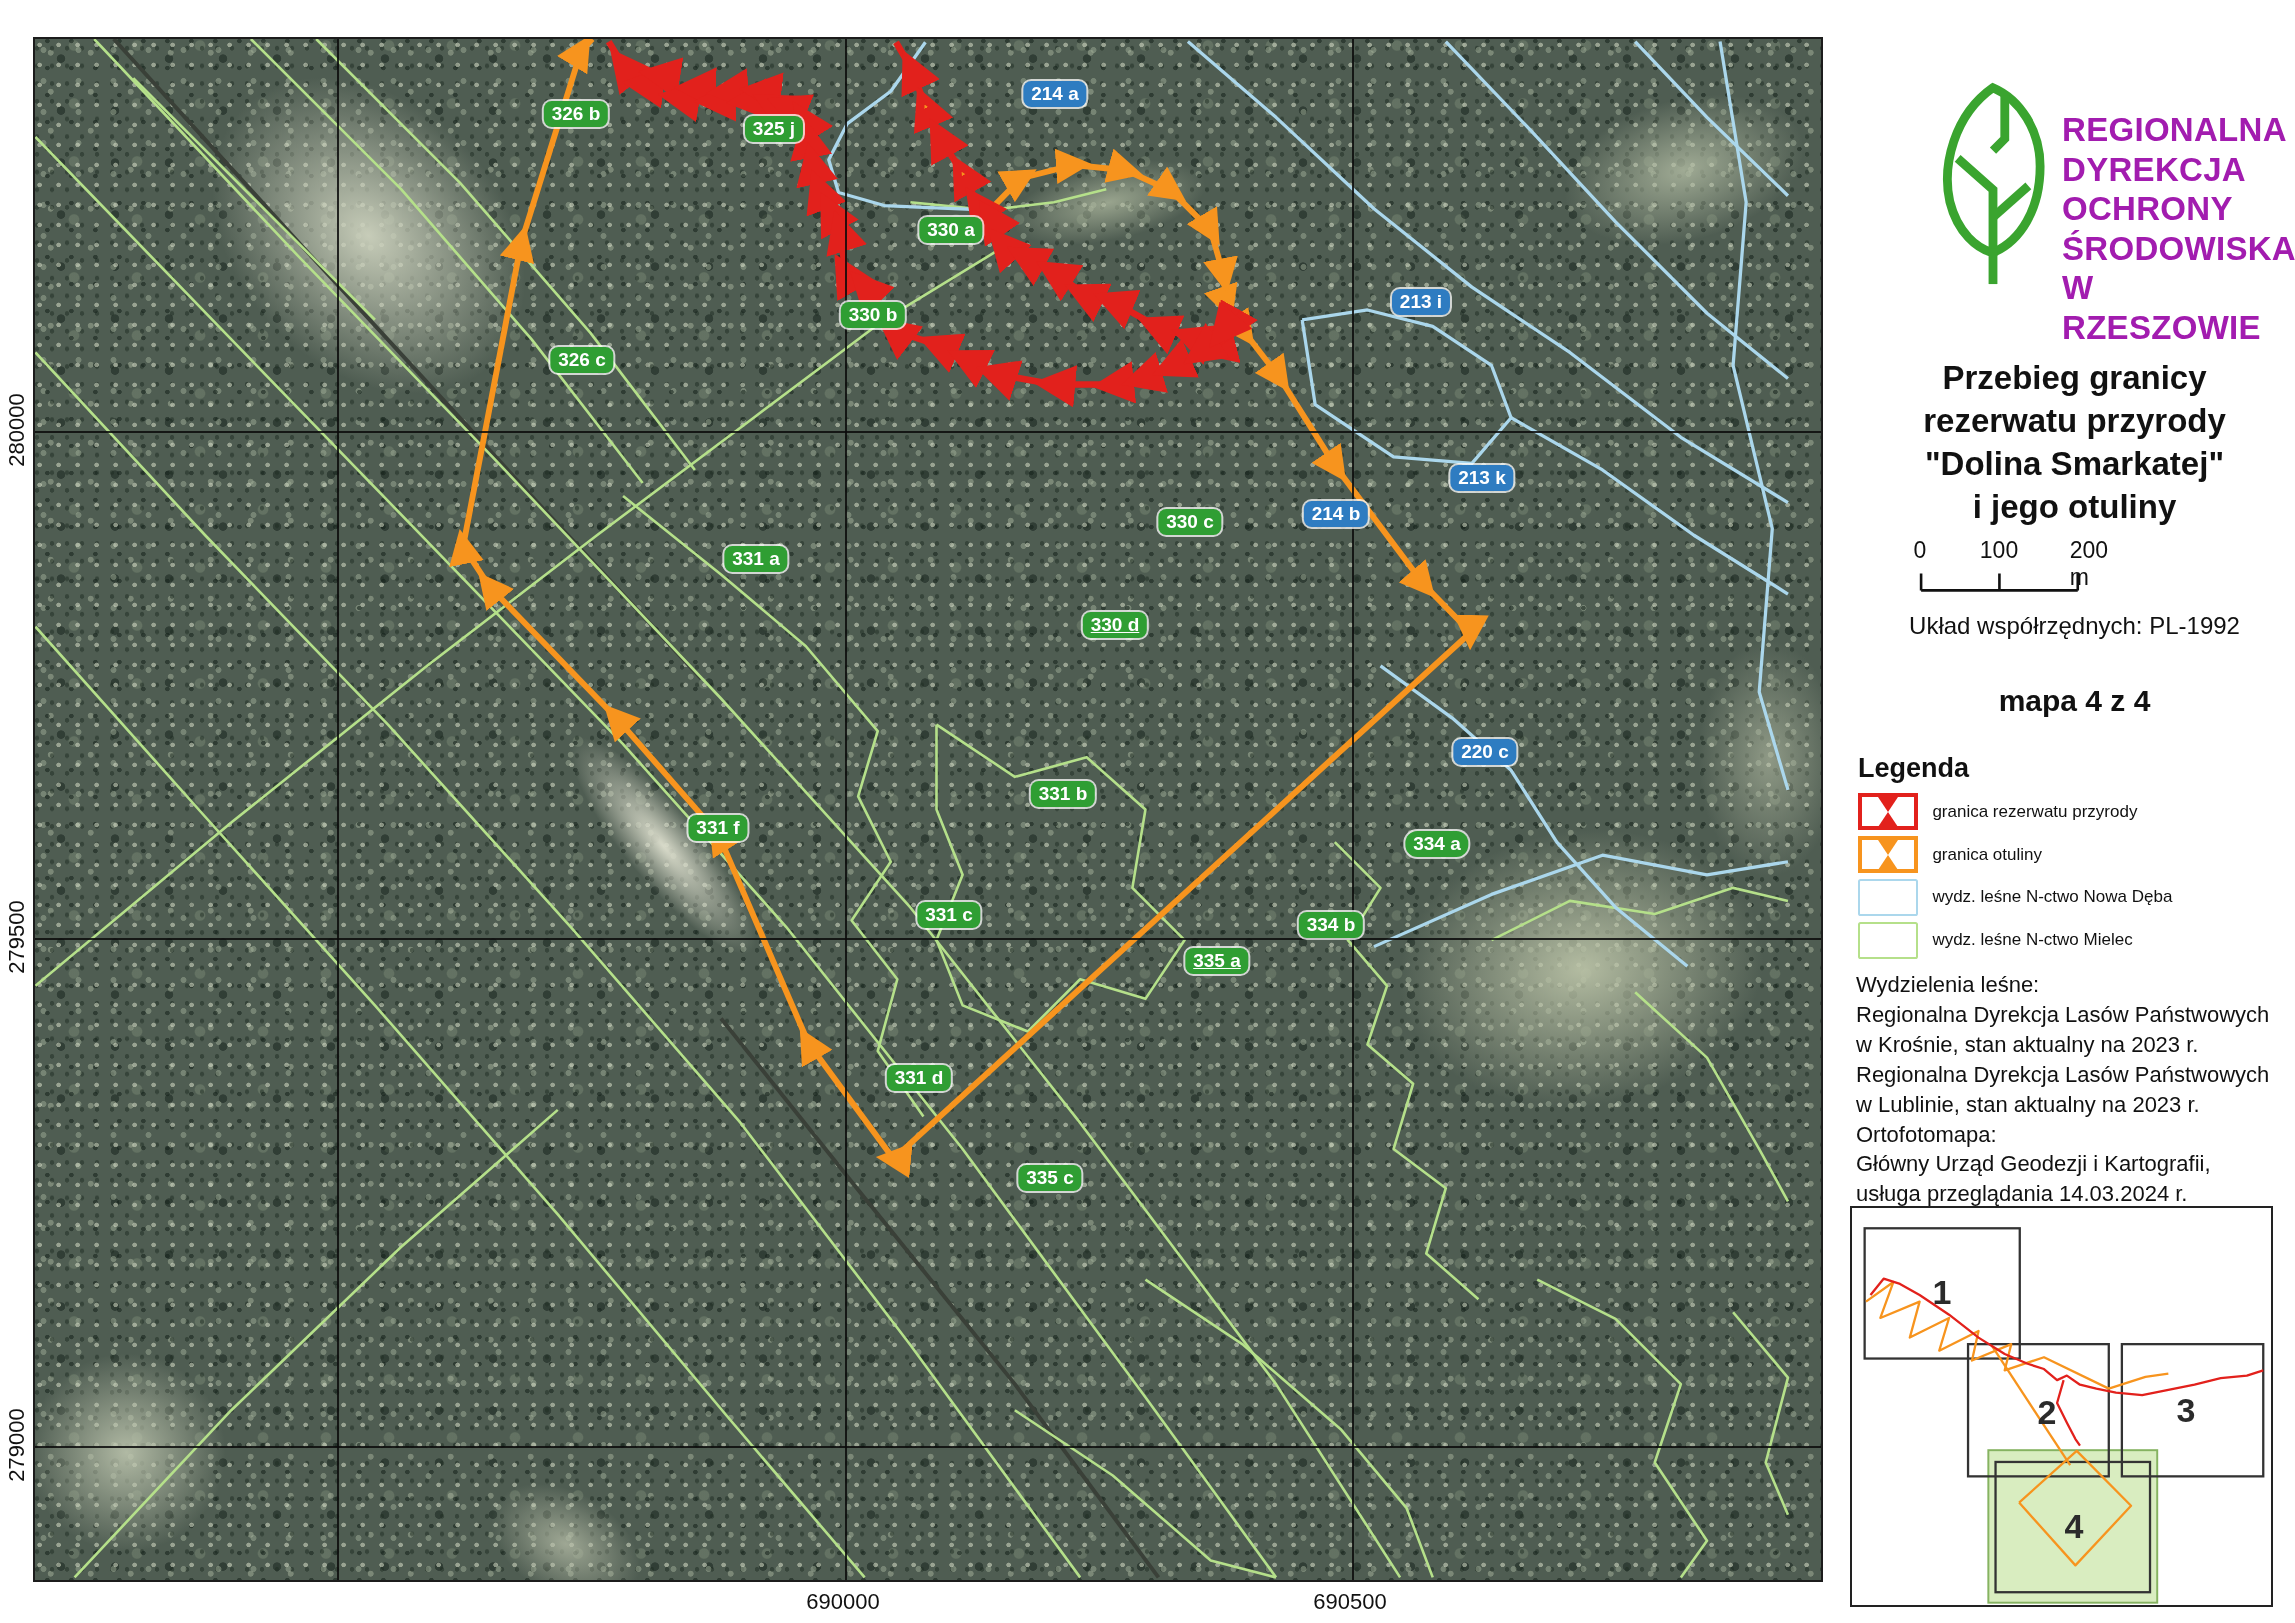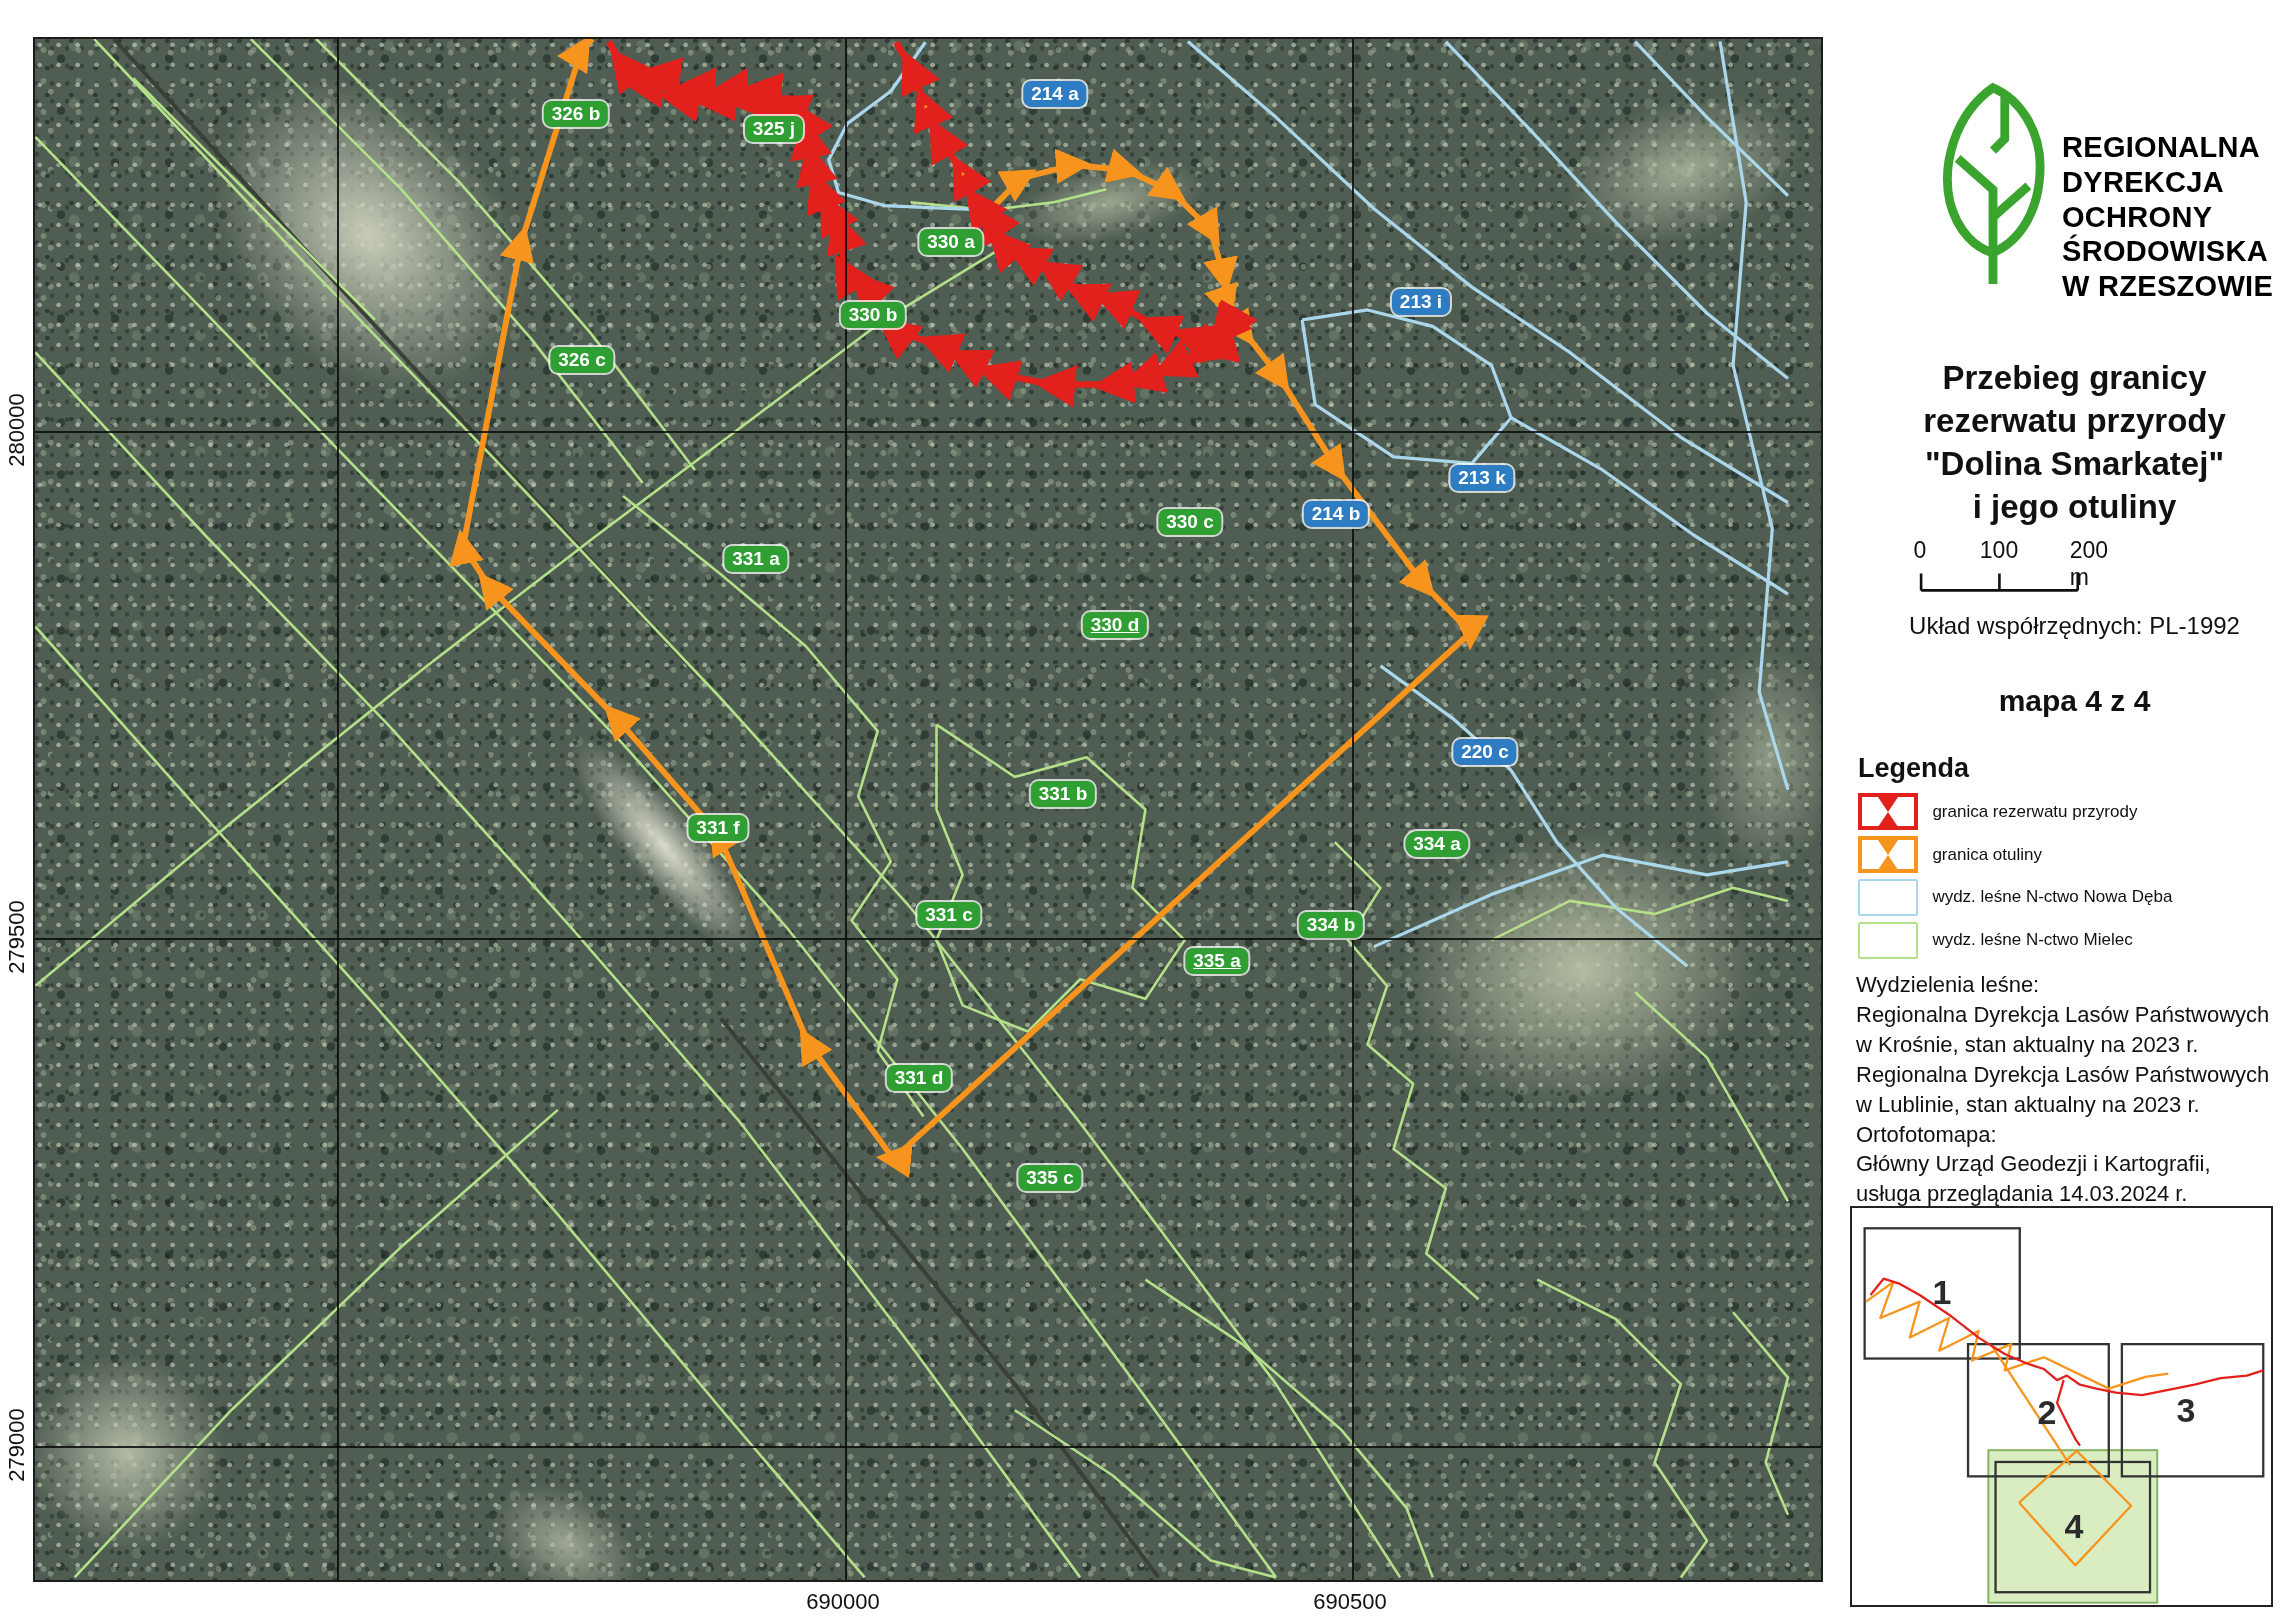--- a/index.html
+++ b/index.html
@@ -25,22 +25,22 @@
   .badge{position:absolute;transform:translate(-50%,-50%);padding:2px 7.9px;border-radius:7.9px;
          font-size:19px;font-weight:bold;color:#fff;white-space:nowrap;
          box-shadow:0 0 0 2px rgba(255,255,255,.75);}
   .badge.green{background:#2f9e33;}
   .badge.blue{background:#2e7cc1;}
   
   .xlab{position:absolute;transform:translateX(-50%);font-size:22px;}
   .ylab{position:absolute;transform:translate(-50%,-50%) rotate(-90deg);font-size:22px;}
   
   .logo{position:absolute;left:1934px;top:72px;width:118px;height:216px;}
-  .logo-text{position:absolute;left:2062px;top:110px;font-size:29px;line-height:1.2;
-             font-weight:bold;color:#000000;letter-spacing:0.3px;margin-top:20px;}
+  .logo-text{position:absolute;left:2062px;top:110px;font-size:33px;line-height:1.2;
+             font-weight:bold;color:#a21caf;letter-spacing:0.3px;}
   .title{position:absolute;left:1852px;top:357px;width:445px;text-align:center;
          font-size:33px;font-weight:bold;line-height:1.3;}
   .scalebar{position:absolute;left:1898px;top:537px;width:223px;height:72px;font-size:23px;}
   .scalebar .t{position:absolute;top:0;transform:translateX(-50%);}
   .scalebar .t.last{transform:translateX(-22%);}
   .scalebar svg{position:absolute;left:0;top:30px;}
   .crs{position:absolute;left:1852px;top:612px;width:445px;text-align:center;font-size:24px;}
   .mapno{position:absolute;left:1852px;top:684px;width:445px;text-align:center;
          font-size:30px;font-weight:bold;}
   .legend{position:absolute;left:1858px;top:753px;width:439px;}
@@ -139,21 +139,21 @@
         <div class="gridv" style="left: 810px;"></div>
         <div class="gridv" style="left: 1317px;"></div>
         <div class="gridh" style="top: 392px;"></div>
         <div class="gridh" style="top: 899px;"></div>
         <div class="gridh" style="top: 1407px;"></div>
       </div>
     <div id="labelwrap">
         <div class="badge green" style="left: 541px; top: 75px;">326 b</div>
         <div class="badge green" style="left: 739px; top: 90px;">325 j</div>
         <div class="badge blue" style="left: 1020px; top: 55px;">214 a</div>
-        <div class="badge green" style="left: 916px; top: 191px; margin-top: 12px;">330 a</div>
+        <div class="badge green" style="left: 916px; top: 191px;">330 a</div>
         <div class="badge blue" style="left: 1386px; top: 263px;">213 i</div>
         <div class="badge green" style="left: 838px; top: 276px;">330 b</div>
         <div class="badge green" style="left: 547px; top: 321px;">326 c</div>
         <div class="badge blue" style="left: 1447px; top: 439px;">213 k</div>
         <div class="badge green" style="left: 1155px; top: 483px;">330 c</div>
         <div class="badge blue" style="left: 1301px; top: 475px;">214 b</div>
         <div class="badge green" style="left: 721px; top: 520px;">331 a</div>
         <div class="badge green" style="left: 1080px; top: 586px; text-decoration: underline;">330 d</div>
         <div class="badge blue" style="left: 1450px; top: 713px;">220 c</div>
         <div class="badge green" style="left: 1028px; top: 755px;">331 b</div>

